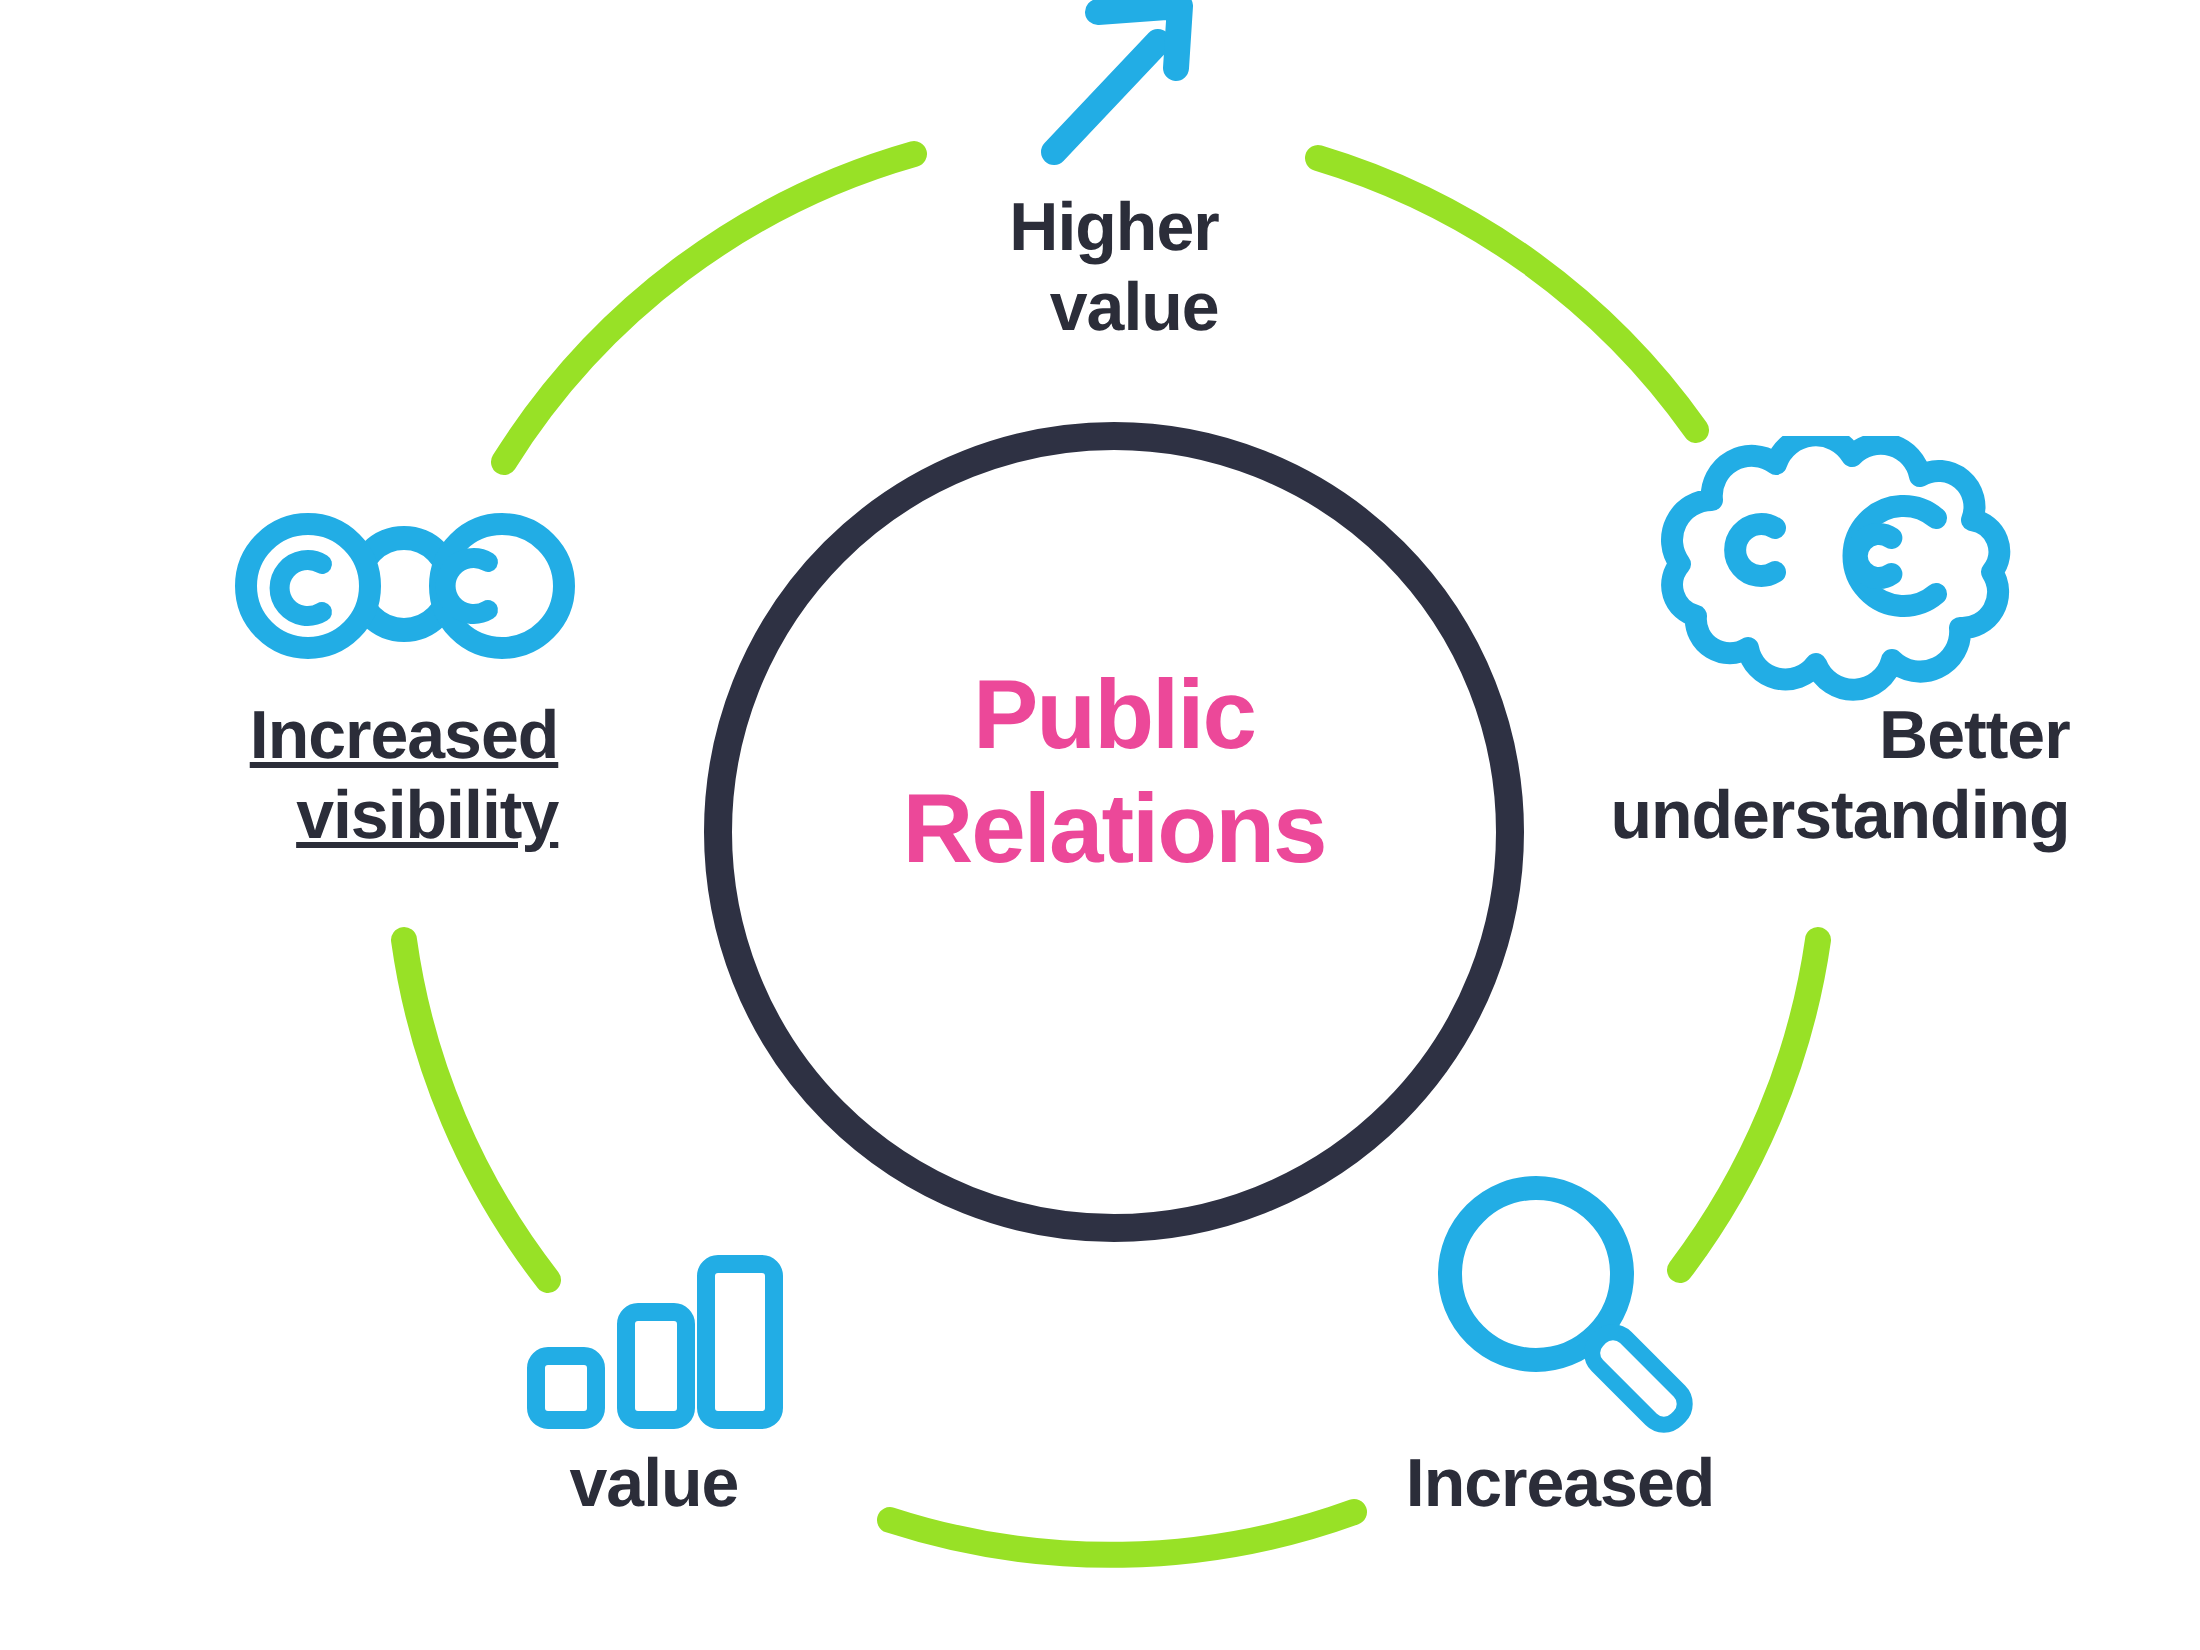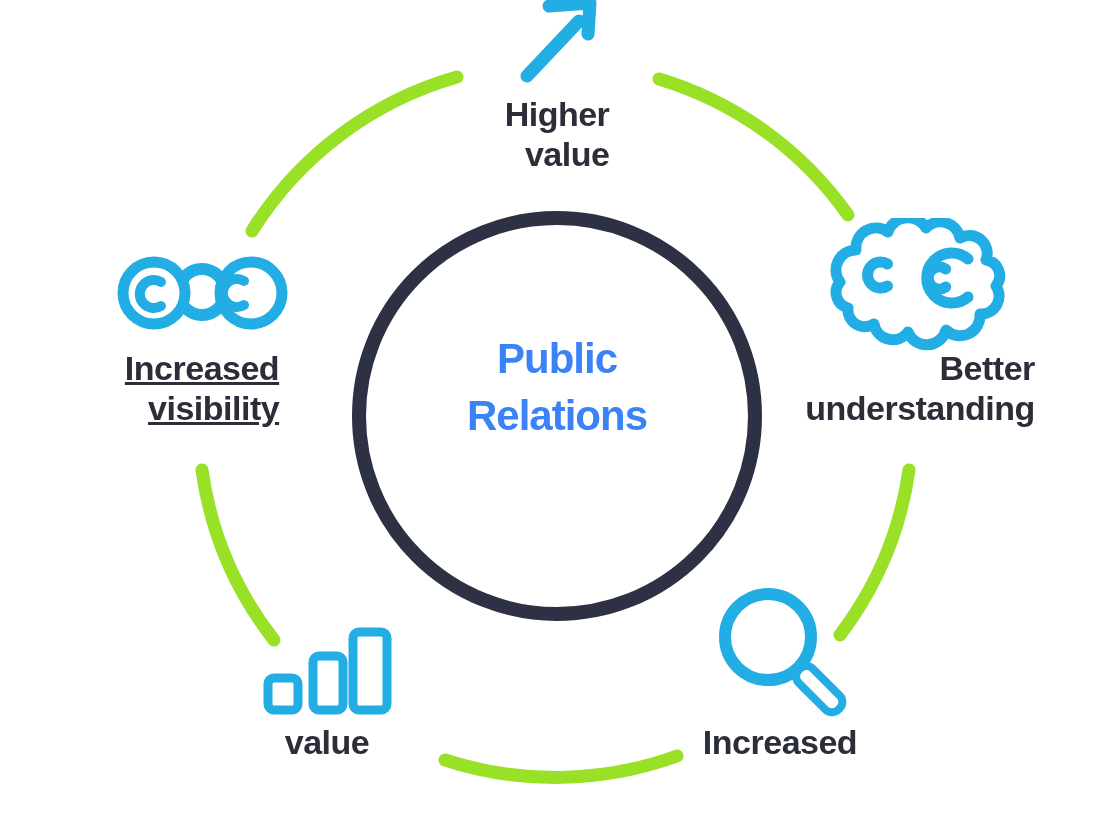--- a/index.html
+++ b/index.html
@@ -22,23 +22,23 @@
     font-weight: 700;
     font-size: 34px;
     line-height: 40px;
     letter-spacing: -0.5px;
     white-space: nowrap;
   }
   .center-title {
     position: absolute;
     transform: translateX(-50%);
     text-align: center;
-    color: #3b82f6;
+    color: #ec4899;
     font-weight: 700;
-    font-size: 42px;
+    font-size: 49px;
     line-height: 57px;
     letter-spacing: -1px;
     white-space: nowrap;
   }
   .line { display: block; }
 </style>
 </head>
 <body>
 
 <div id="stage">

